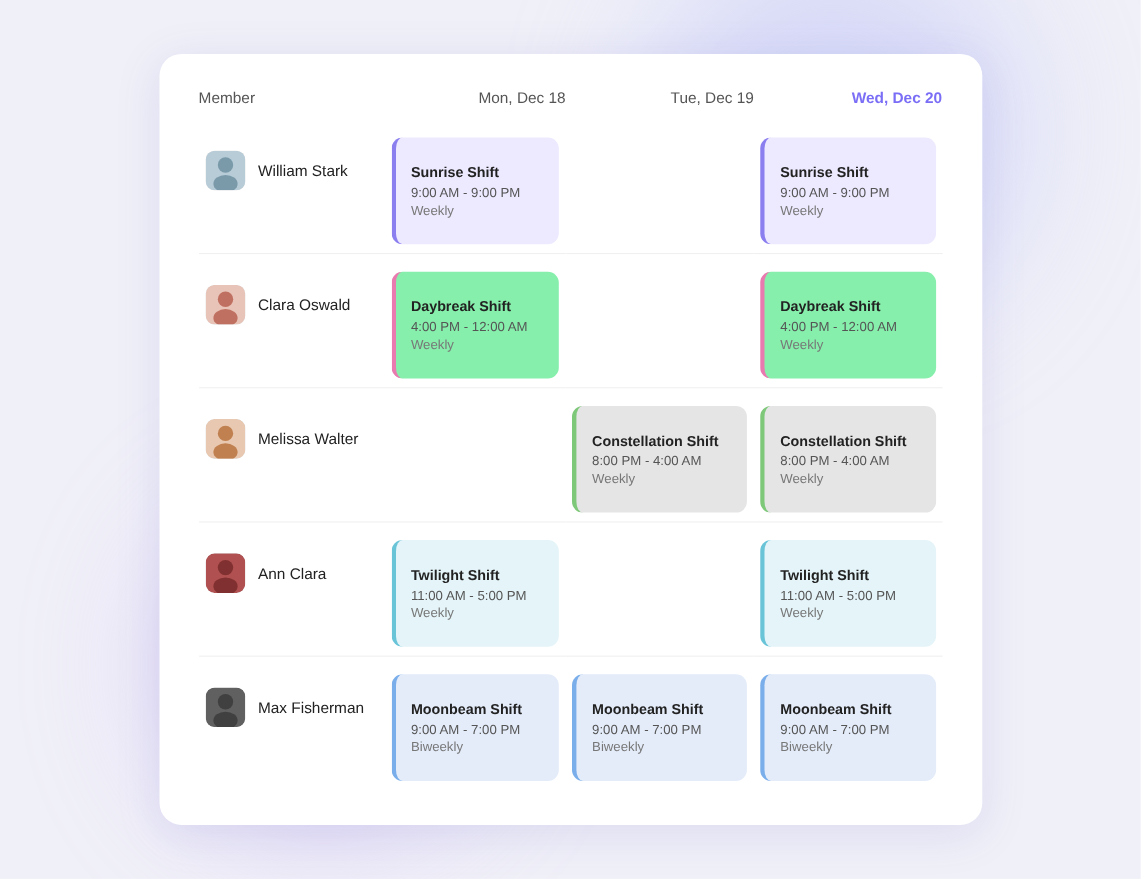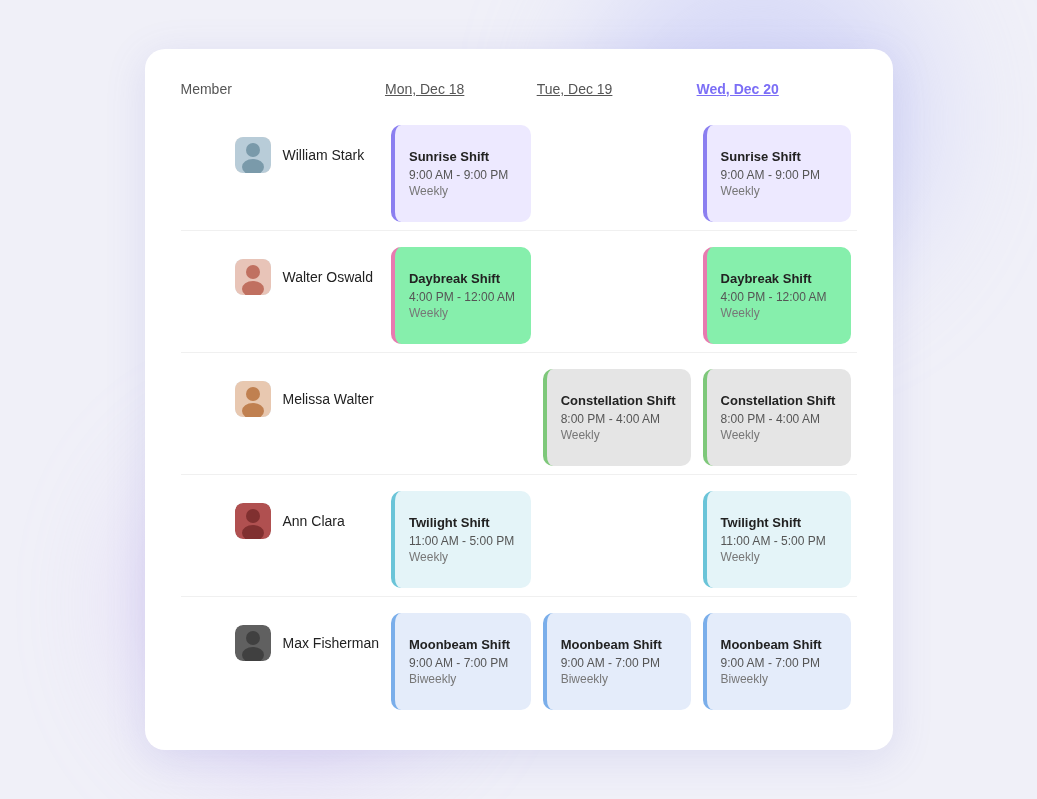--- a/index.html
+++ b/index.html
@@ -51,39 +51,37 @@
     }
 
     .schedule-table th {
       font-size: 14px;
       font-weight: 500;
       color: #555;
       padding: 0 0 20px 0;
       text-align: left;
     }
     .schedule-table th.day-header {
-      text-align: left;
-      text-decoration: underline;
+      text-align: right;
     }
     .schedule-table th.today-header {
       color: #7b6ef6;
       font-weight: 600;
     }
 
     .schedule-table td {
       padding: 8px 6px;
       vertical-align: top;
     }
 
     .member-cell {
       display: flex;
       align-items: center;
       gap: 12px;
       padding: 12px 0;
-      margin-left: 48px;
     }
 
     .avatar {
       width: 36px;
       height: 36px;
       border-radius: 8px;
       overflow: hidden;
       flex-shrink: 0;
       background: #ddd;
       display: flex;
@@ -212,21 +210,21 @@
         <tr class="row-divider">
           <td class="member-col">
       <div class="member-cell">
         <div class="avatar">
           <svg viewBox="0 0 36 36" xmlns="http://www.w3.org/2000/svg">
                   <rect width="36" height="36" fill="#e8c4b8" rx="8"></rect>
                   <circle cx="18" cy="13" r="7" fill="#c07060"></circle>
                   <ellipse cx="18" cy="30" rx="11" ry="8" fill="#c07060"></ellipse>
                 </svg>
         </div>
-        <span class="member-name">Walter Oswald</span>
+        <span class="member-name">Clara Oswald</span>
       </div>
     </td>
           <td class="day-col">
           <div class="shift-card pink">
             <div class="shift-name">Daybreak Shift</div>
             <div class="shift-time">4:00 PM - 12:00 AM</div>
             <div class="shift-freq">Weekly</div>
           </div>
         </td>
           <td class="day-col">

